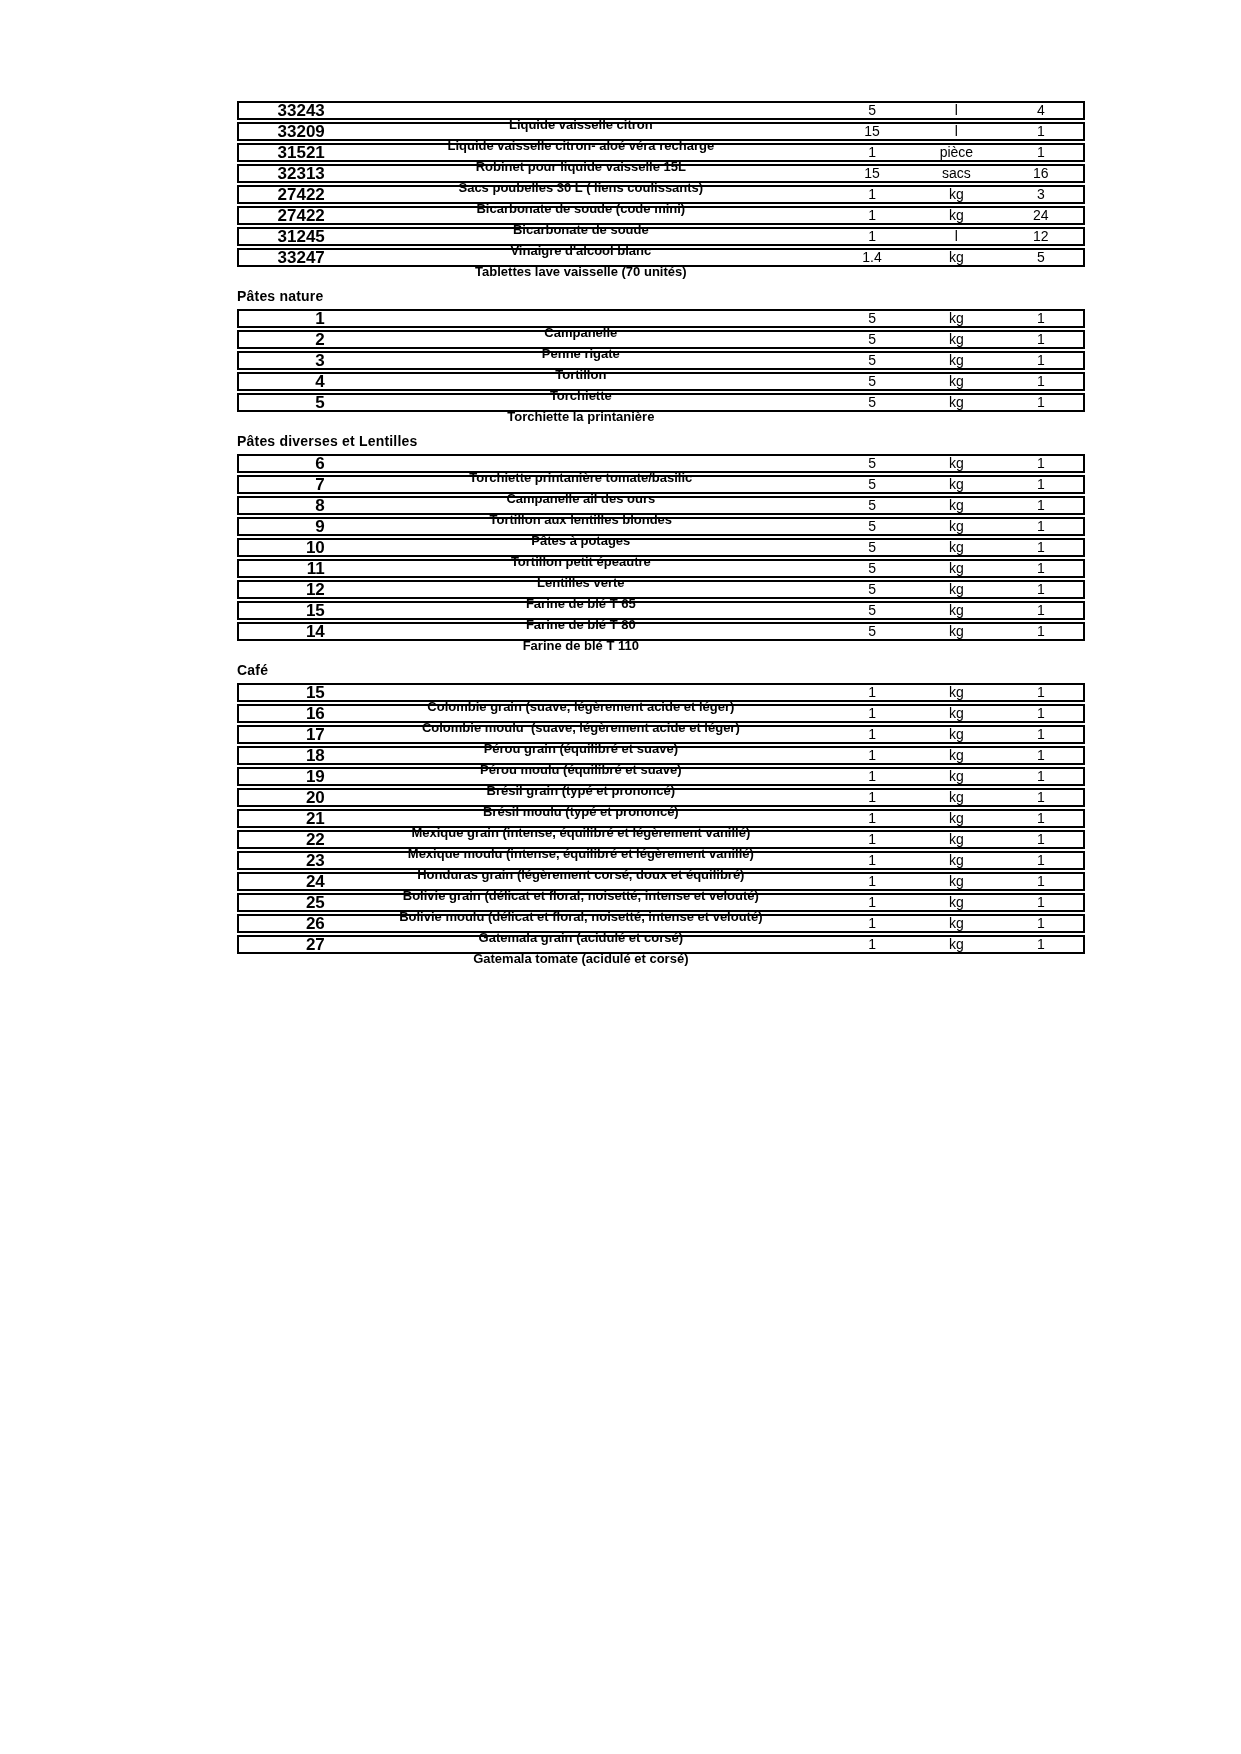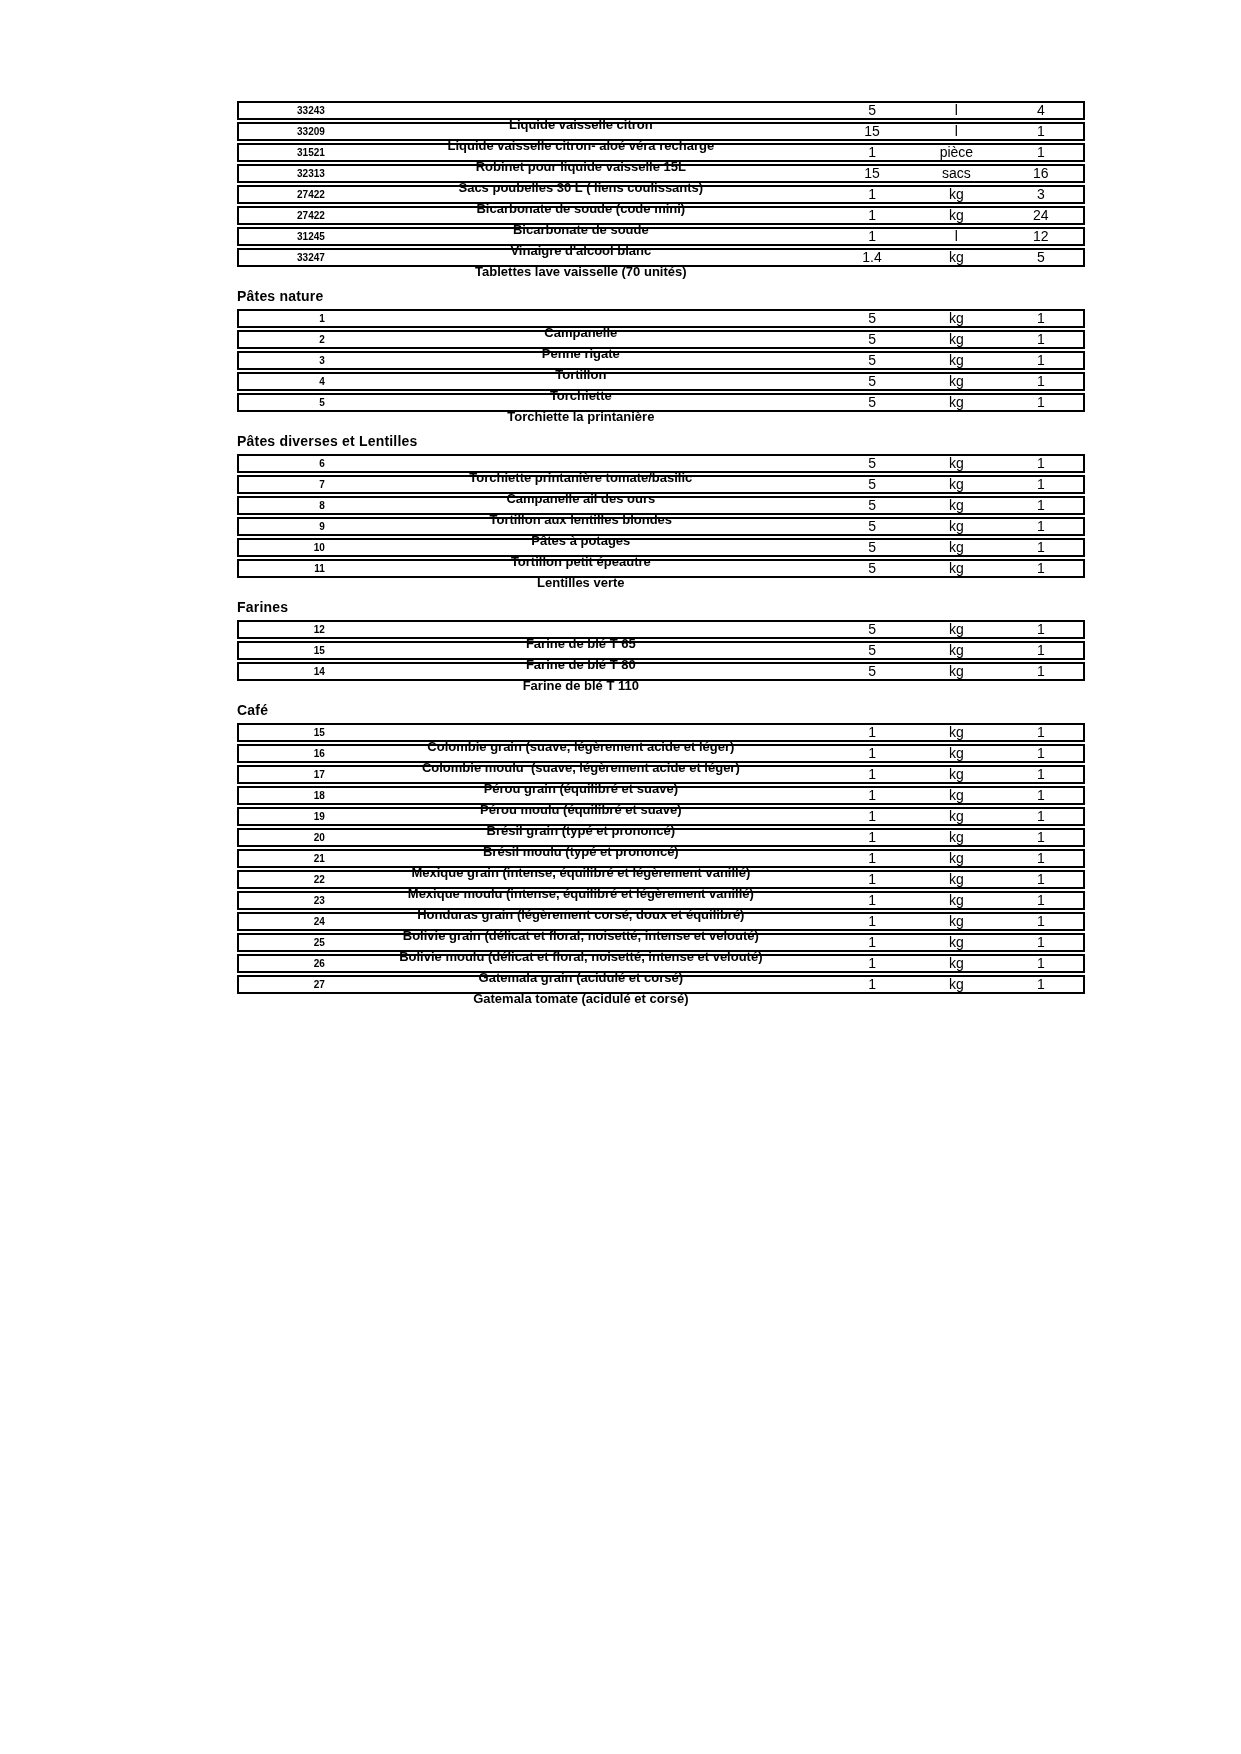--- a/index.html
+++ b/index.html
@@ -39,21 +39,21 @@
   }
   .cell {
     line-height: 15px;
     white-space: pre;
     overflow: hidden;
   }
   .cell.ref {
     width: 11%;
     text-align: right;
     font-weight: bold;
-    font-size: 10px;
+    font-size: 17px;
     padding-right: 7px;
     box-sizing: border-box;
     border-radius: 6px;
   }
   .cell.label {
     flex: 1;
     text-align: center;
     font-weight: bold;
     font-size: 13px;
     margin-top: 28px;
@@ -231,21 +231,20 @@
     <span class="cell ref">11</span>
     <span class="cell label">Lentilles verte</span>
     <span class="cell qty">5</span>
     <span class="cell unit">kg</span>
     <span class="cell count">1</span>
   </div>
 </div>
   </section>
 
   <section class="section">
-    <h2 class="section-title">Farines</h2>
     <div class="rows">
   <div class="row">
     <span class="cell ref">12</span>
     <span class="cell label">Farine de blé T 65</span>
     <span class="cell qty">5</span>
     <span class="cell unit">kg</span>
     <span class="cell count">1</span>
   </div>
 
   <div class="row">

